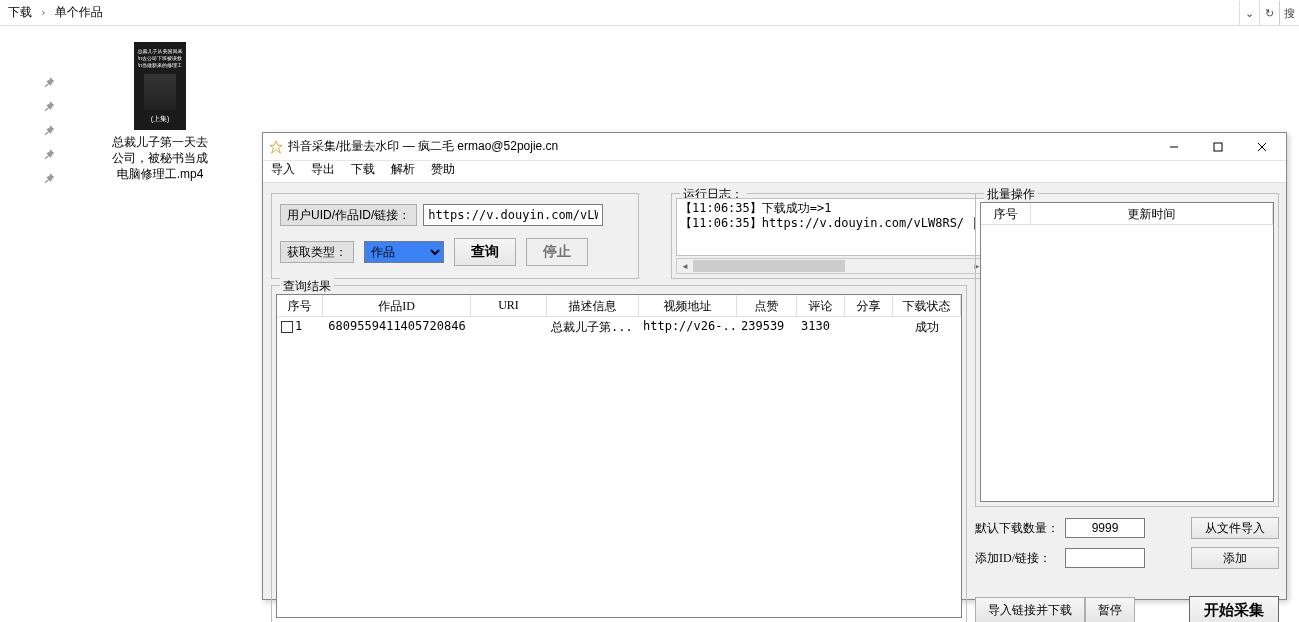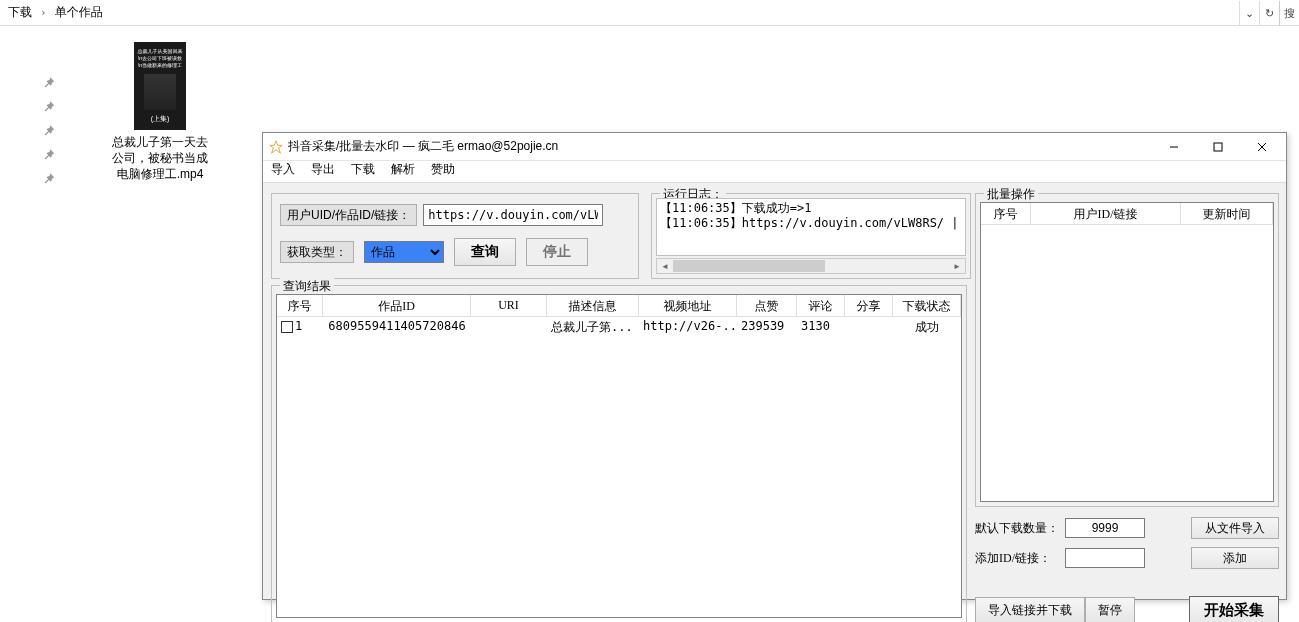--- a/index.html
+++ b/index.html
@@ -43,21 +43,21 @@
 
 
 .grp-query { left: 8px; top: 10px; width: 368px; height: 86px; }
 .lbl-btn { display: inline-flex; align-items: center; justify-content: center; height: 22px; border: 1px solid #adadad; background: #e1e1e1; padding: 0 6px; font-size: 12px; }
 .txt-input { height: 22px; border: 1px solid #7a7a7a; padding: 0 4px; font-family: SimSun, monospace; font-size: 12px; background: #fff; }
 .combo { height: 22px; border: 1px solid #7a7a7a; background: #3b82f6; font-size: 12px; padding: 0 2px; }
 .big-btn { height: 28px; border: 1px solid #adadad; background: linear-gradient(#f6f6f6,#e6e6e6); font-size: 14px; font-weight: bold; font-family: SimSun; display: inline-flex; align-items: center; justify-content: center; }
 .big-btn.disabled { color: #737373; background: #efefef; }
 
 
-.grp-log { left: 388px; top: 10px; width: 320px; height: 86px; }
+.grp-log { left: 408px; top: 10px; width: 320px; height: 86px; }
 .logbox { position: absolute; left: 4px; top: 4px; right: 4px; height: 58px; background: #fff; border: 1px solid #c0c0c0; padding: 2px 3px; font-family: SimSun, monospace; font-size: 12px; line-height: 15px; overflow: hidden; white-space: nowrap; }
 .hscroll { position: absolute; left: 4px; right: 4px; bottom: 4px; height: 16px; background: #f0f0f0; border: 1px solid #c9c9c9; display: flex; }
 .hscroll .arr { width: 16px; display: flex; align-items: center; justify-content: center; color: #666; font-size: 8px; }
 .hscroll .thumbbar { flex: 1; position: relative; }
 .hscroll .hthumb { position: absolute; left: 0; top: 1px; bottom: 1px; width: 55%; background: #cdcdcd; }
 
 
 .grp-batch { left: 712px; top: 10px; width: 304px; height: 314px; }
 .tbl { background: #fff; border: 1px solid #828282; font-size: 12px; }
 .tbl-head { display: flex; background: #fff; height: 22px; }
@@ -184,21 +184,20 @@
           </div>
         <div class="arr">►</div>
       </div>
     </div>
 
     <div class="group grp-batch">
       <legend>批量操作</legend>
       <div class="tbl" style="position:absolute;left:4px;top:8px;right:4px;bottom:4px">
         <div class="tbl-head">
           <div class="th" style="width:50px">序号</div>
-          <div class="th" style="width:150px">用户ID/链接</div>
           <div class="th" style="flex:1">更新时间</div>
         </div>
       </div>
     </div>
 
     <div class="group grp-res">
       <legend>查询结果</legend>
       <div class="res-tbl">
         <div class="res-head">
           <div class="th" style="width:46px">序号</div>

